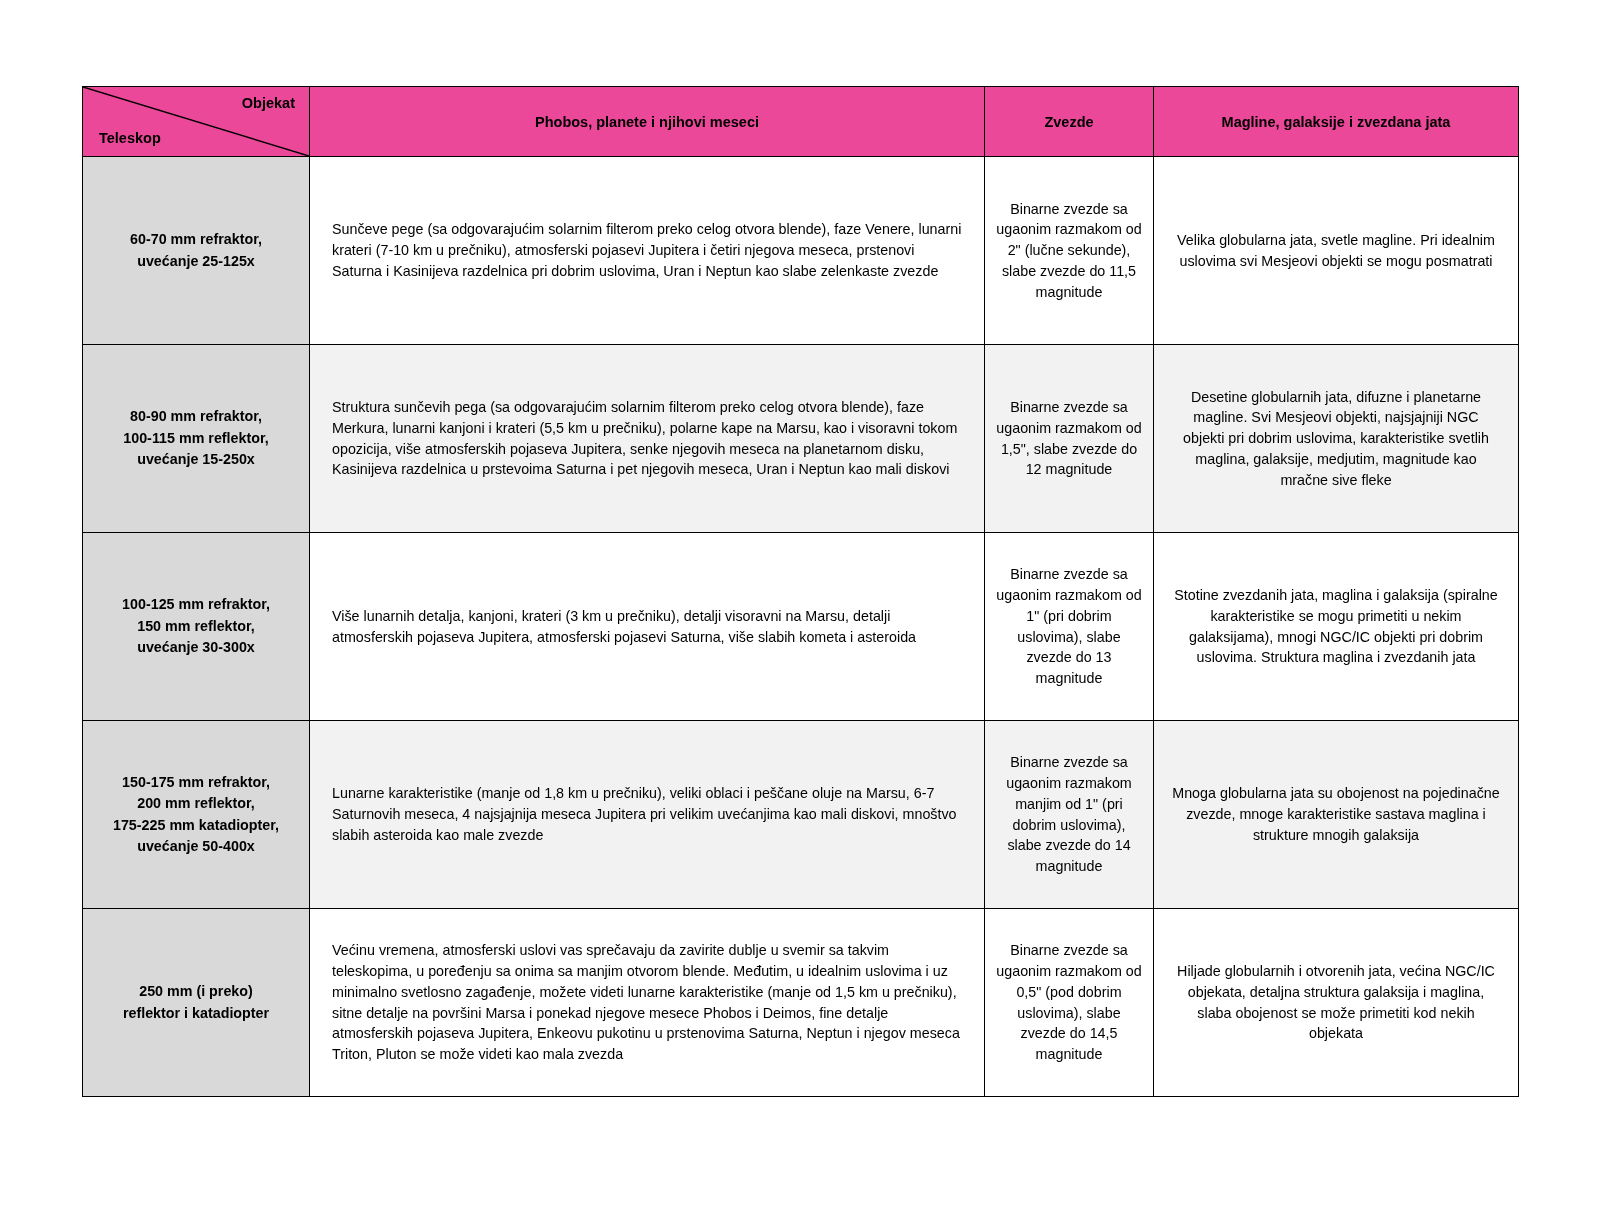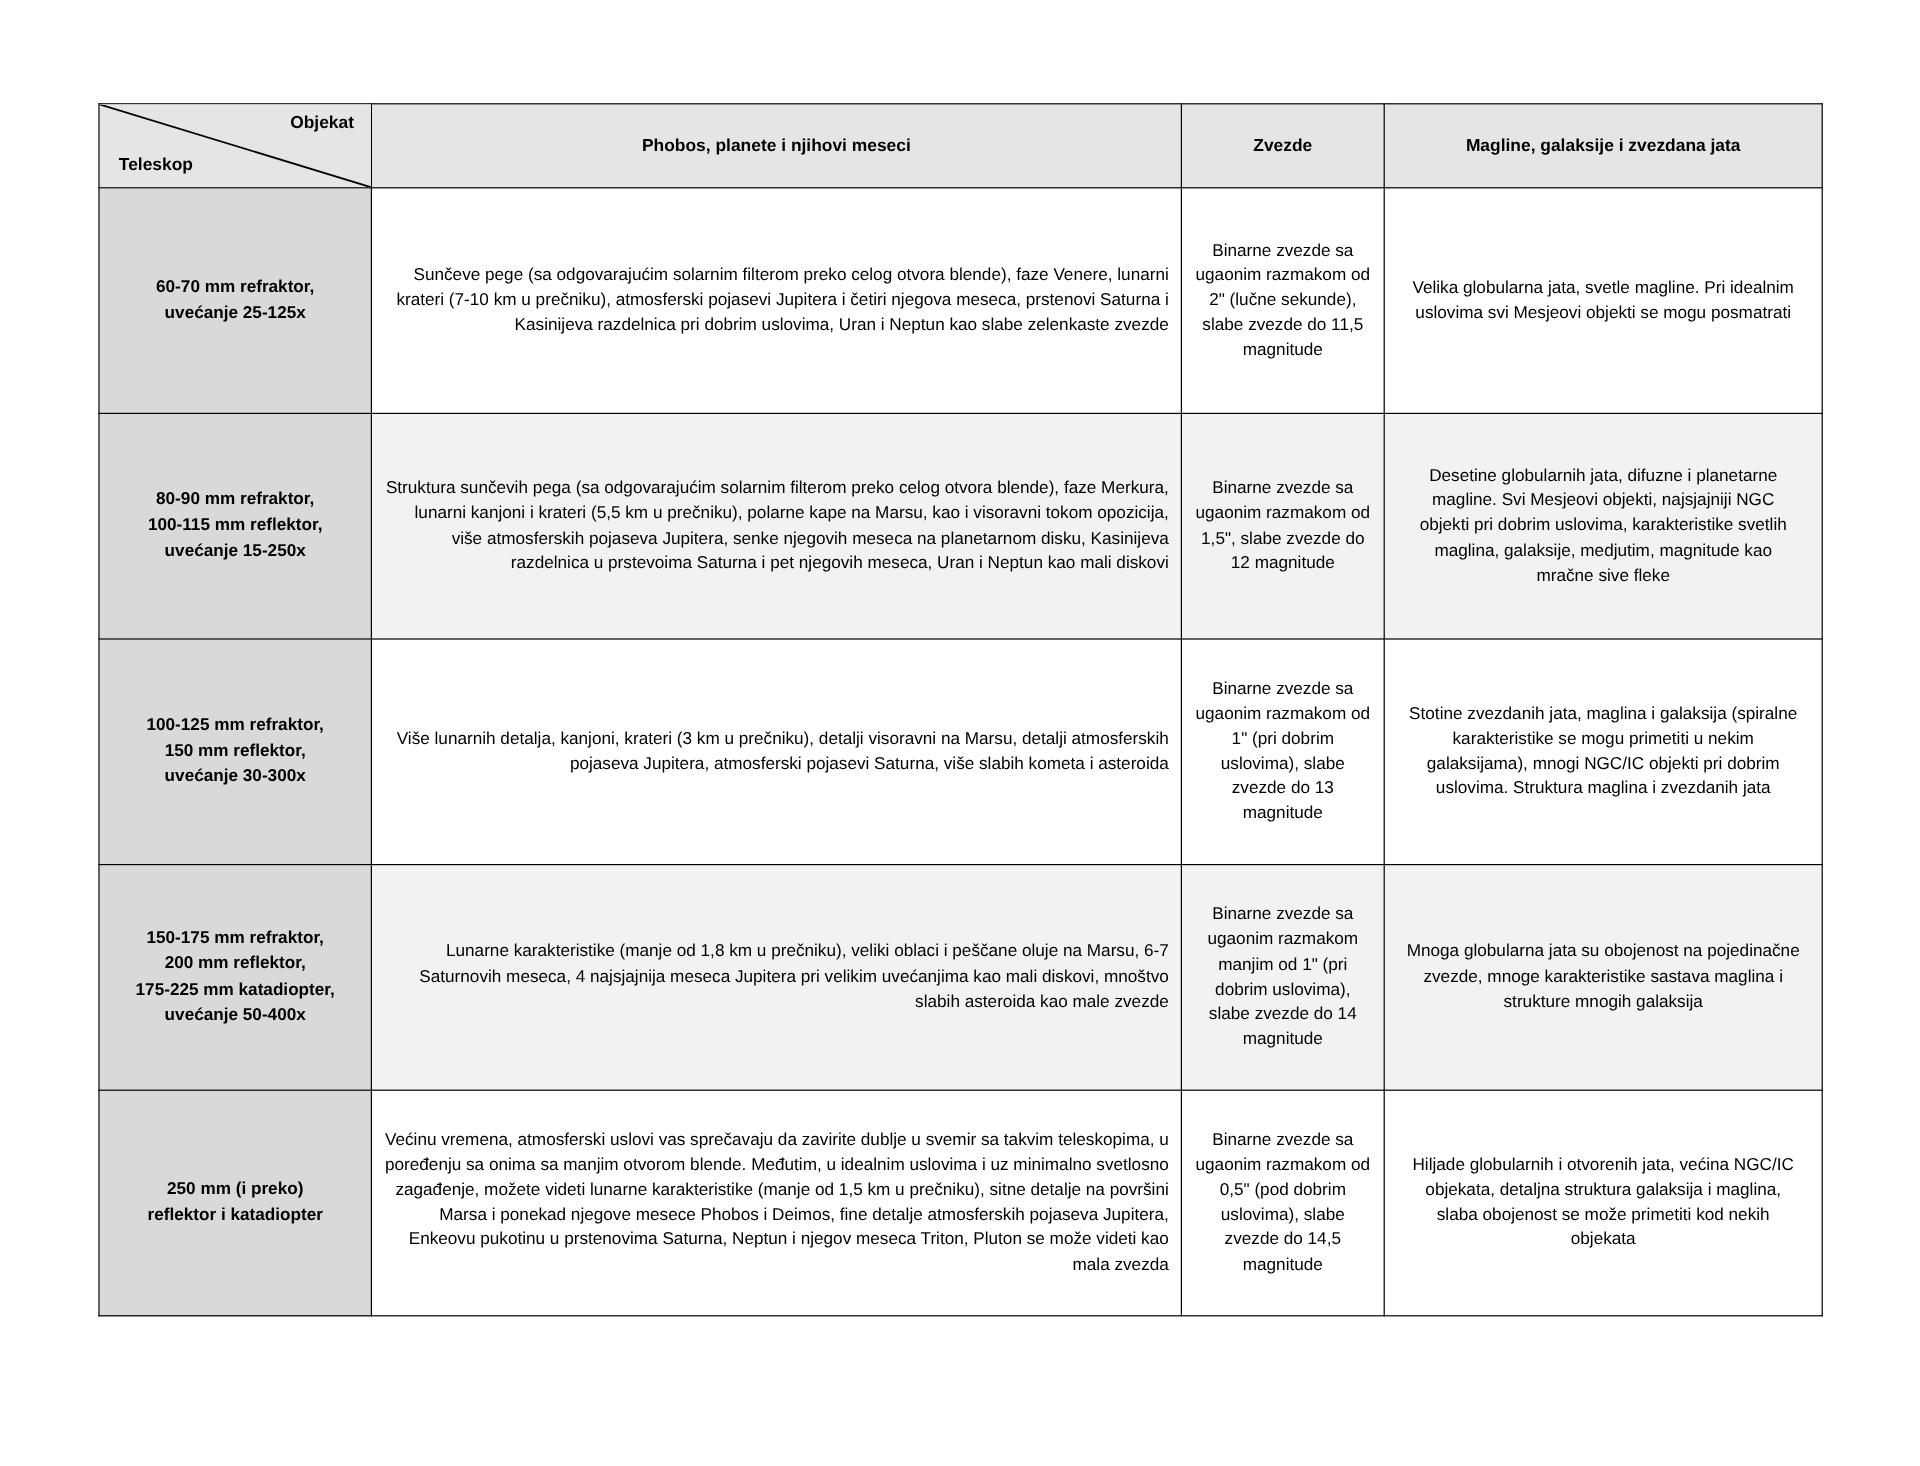--- a/index.html
+++ b/index.html
@@ -30,21 +30,21 @@
     vertical-align: middle;
     box-sizing: border-box;
   }
   
   col.c0 { width: 227px; }
   col.c1 { width: 675px; }
   col.c2 { width: 169px; }
   col.c3 { width: 365px; }
 
   thead th {
-    background: #e5e5e5;
+    background: #ec4899;
     height: 70px;
     font-size: 14.5px;
     font-weight: bold;
     text-align: center;
     padding: 4px 8px;
   }
   thead th.corner {
     position: relative;
     padding: 0;
     overflow: hidden;
@@ -83,22 +83,22 @@
     line-height: 1.5;
     margin-left: 44px;
   }
   tbody tr.shade td.body-cell {
     background: #f2f2f2;
   }
   tbody tr.plain td.body-cell {
     background: #ffffff;
   }
   tbody td.desc {
-    text-align: right;
-    padding: 10px 10px;
+    text-align: left;
+    padding: 10px 22px;
   }
   tbody td.stars {
     padding: 26px 10px;
   }
   tbody td.deep {
     padding: 26px 18px;
   }
   tr.r0 { height: 188px; }
   tr.r1 { height: 188px; }
   tr.r2 { height: 188px; }

